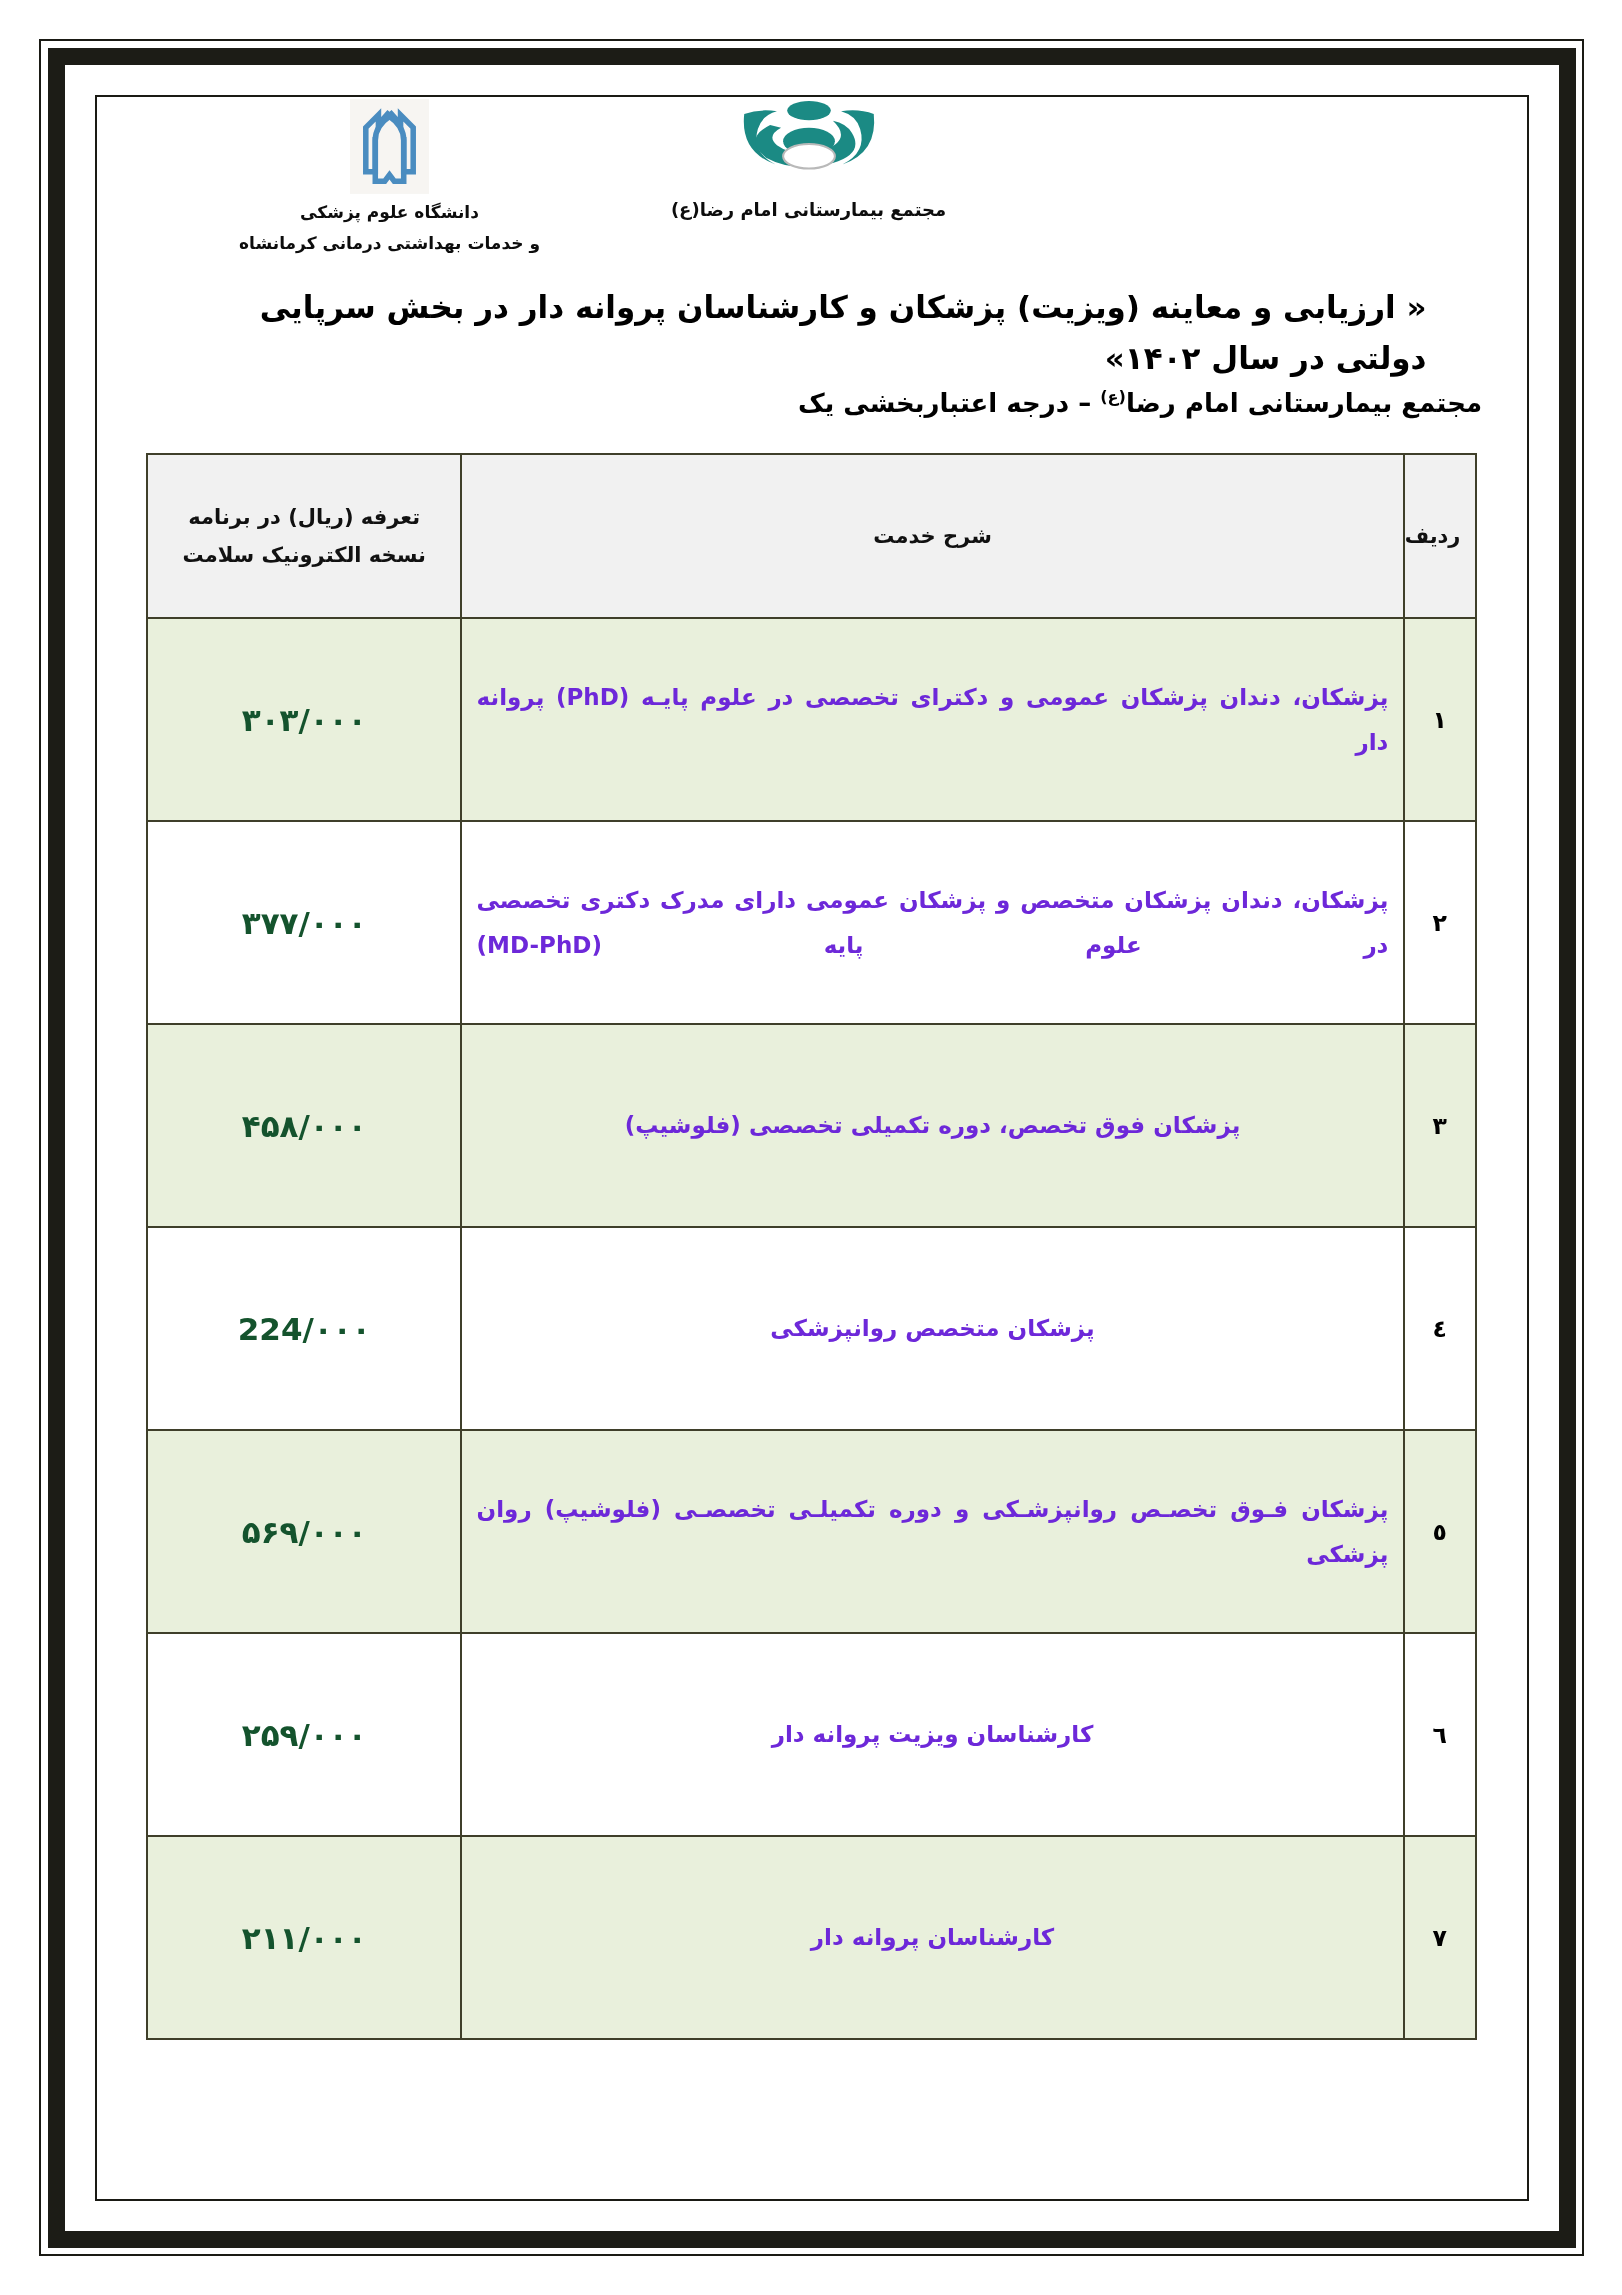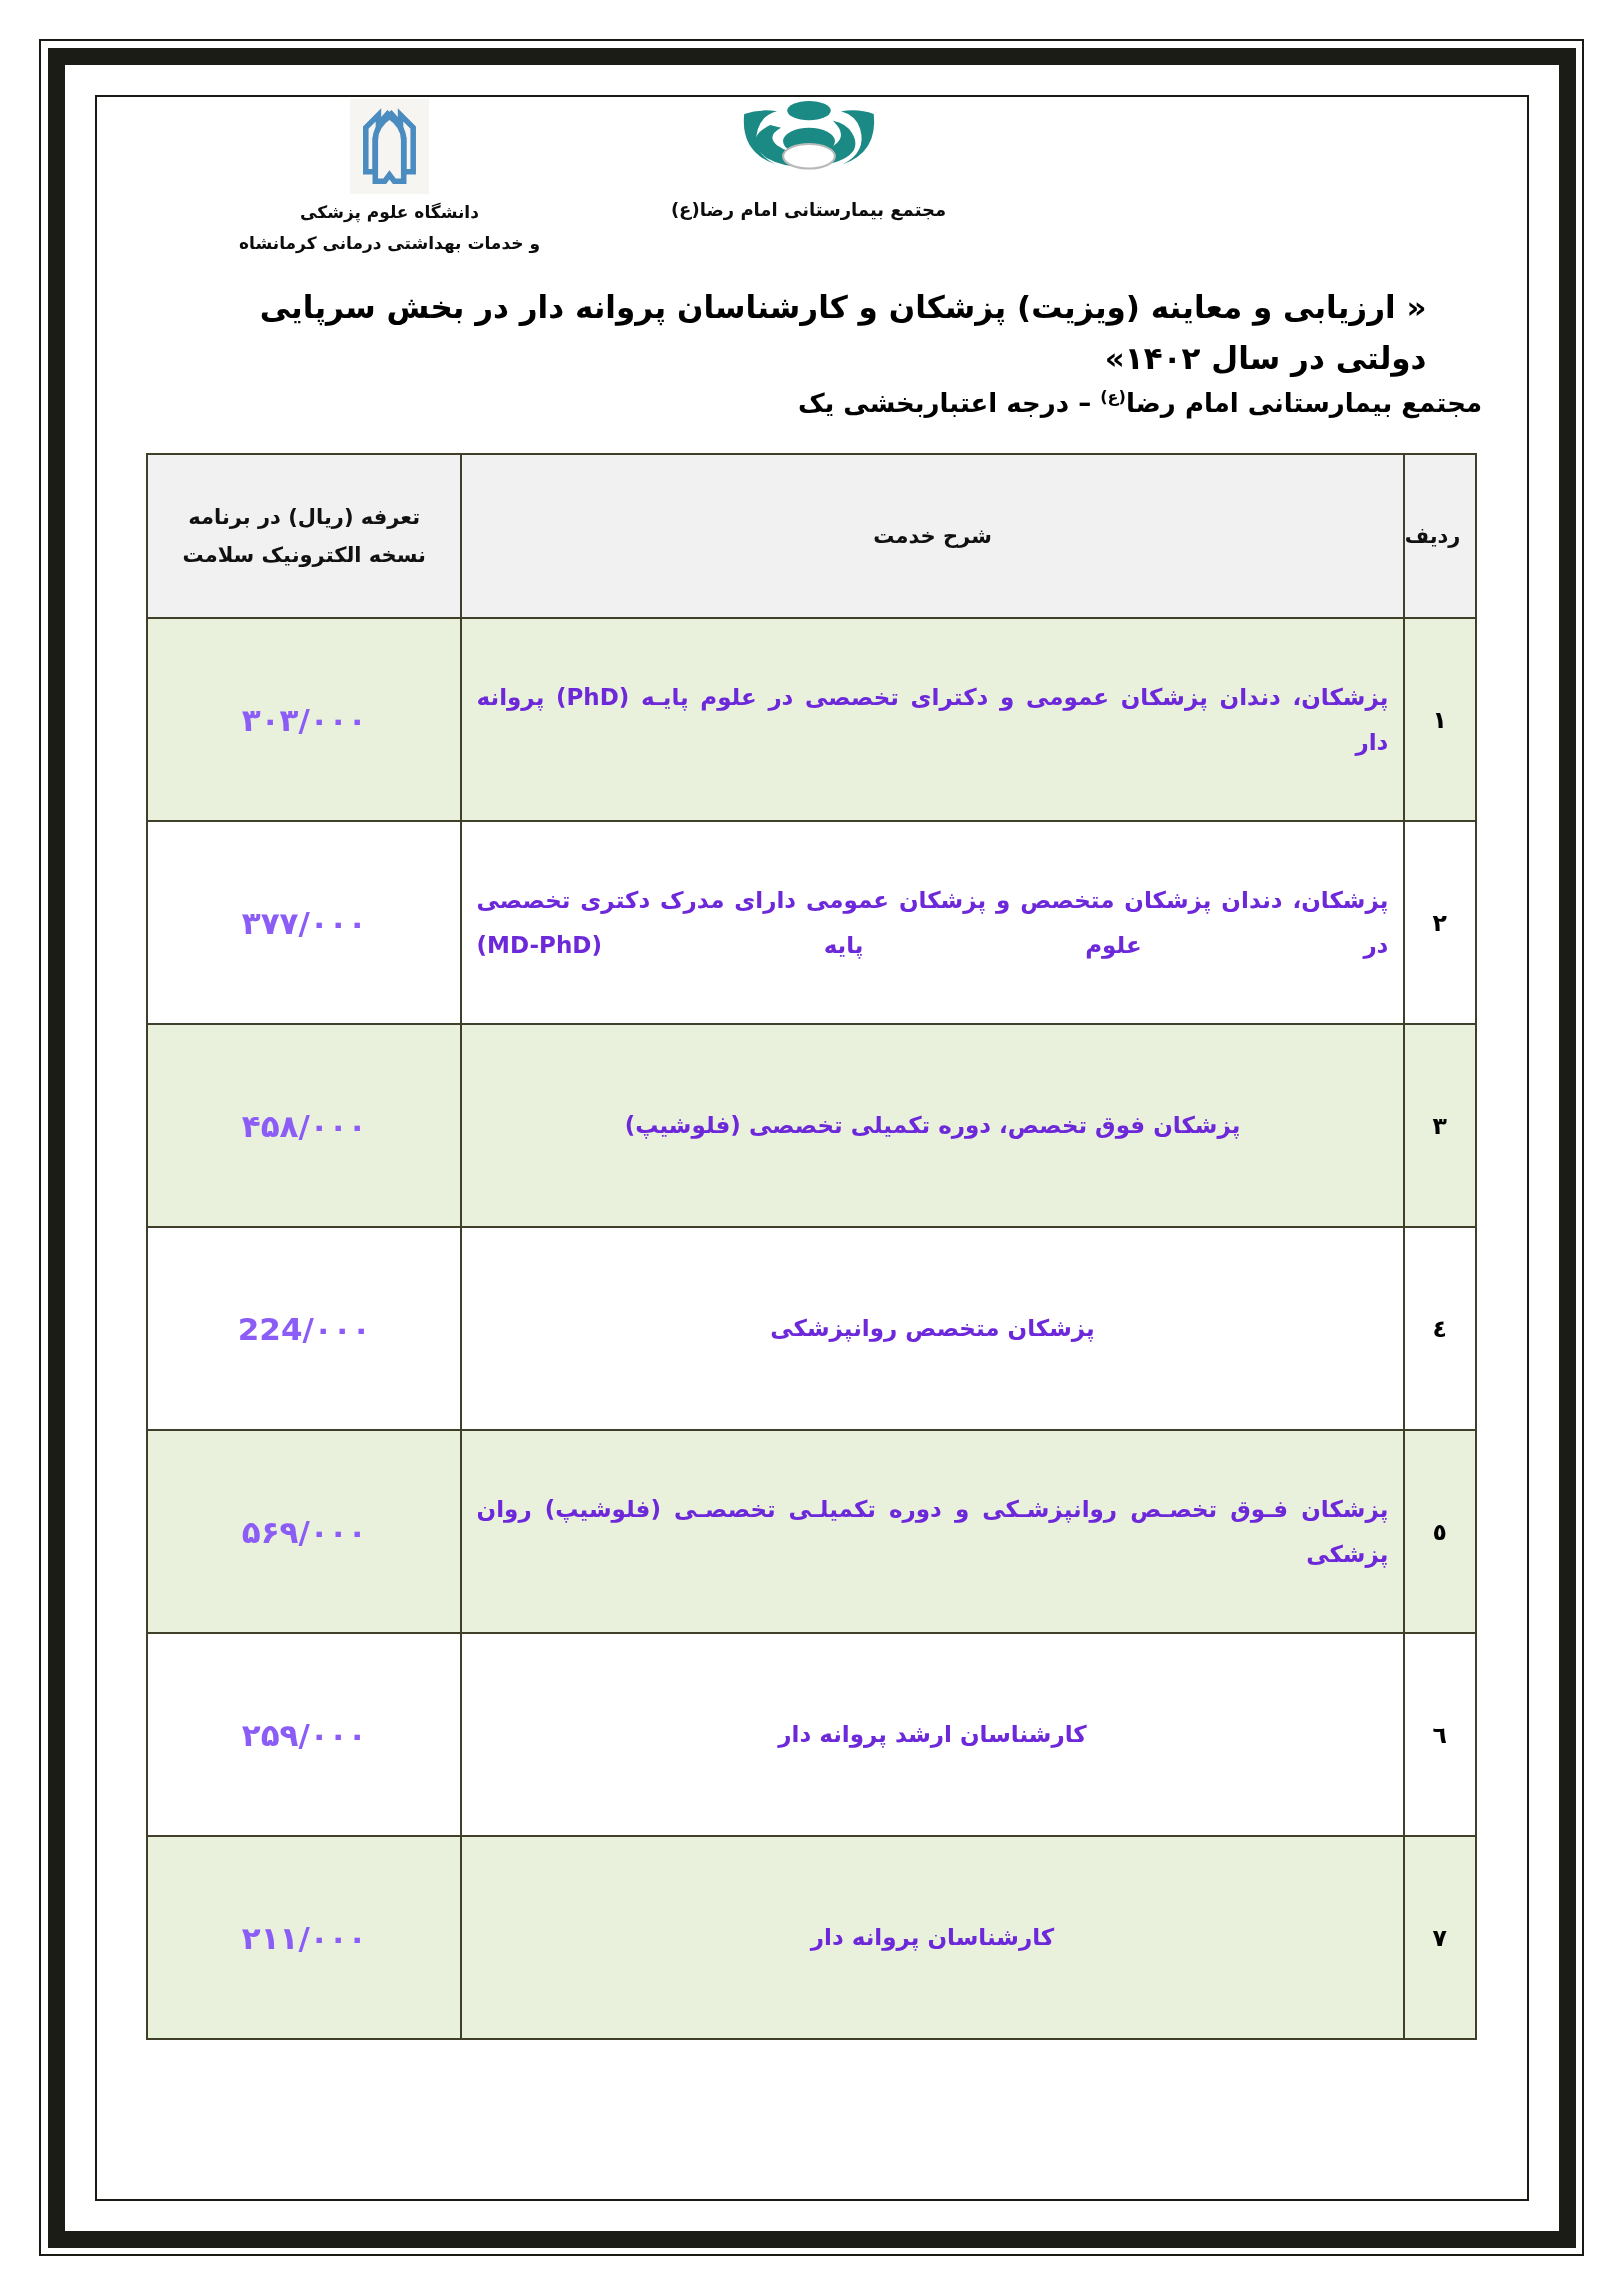--- a/index.html
+++ b/index.html
@@ -166,21 +166,21 @@
     padding-left: 22px;
   }
   td.cell-desc.single {
     text-align: center;
     text-align-last: center;
   }
   td.cell-price {
     text-align: center;
     font-size: 31px;
     font-weight: bold;
-    color: #8b5cf6;
+    color: #14532d;
     letter-spacing: 0.7px;
   }
   tbody tr { height: 203px; }
 </style>
 </head>
 <body>
 
 <div class="frame-outer">
   <div class="frame-thick">
     <div class="frame-inner"></div>
@@ -252,21 +252,21 @@
             <td class="cell-desc single">پزشکان متخصص روانپزشکی</td>
             <td class="cell-price">224/۰۰۰</td>
           </tr>
           <tr class="shade">
             <td class="cell-row">٥</td>
             <td class="cell-desc">پزشکان فـوق تخصـص روانپزشـکی و دوره تکمیلـی تخصصـی (فلوشیپ) روان پزشکی</td>
             <td class="cell-price">۵۶۹/۰۰۰</td>
           </tr>
           <tr class="plain">
             <td class="cell-row">٦</td>
-            <td class="cell-desc single">کارشناسان ارشد پروانه دار</td>
+            <td class="cell-desc single">کارشناسان ویزیت پروانه دار</td>
             <td class="cell-price">۲۵۹/۰۰۰</td>
           </tr>
           <tr class="shade">
             <td class="cell-row">٧</td>
             <td class="cell-desc single">کارشناسان پروانه دار</td>
             <td class="cell-price">۲۱۱/۰۰۰</td>
           </tr>
         </tbody>
     </table>
   </div>

